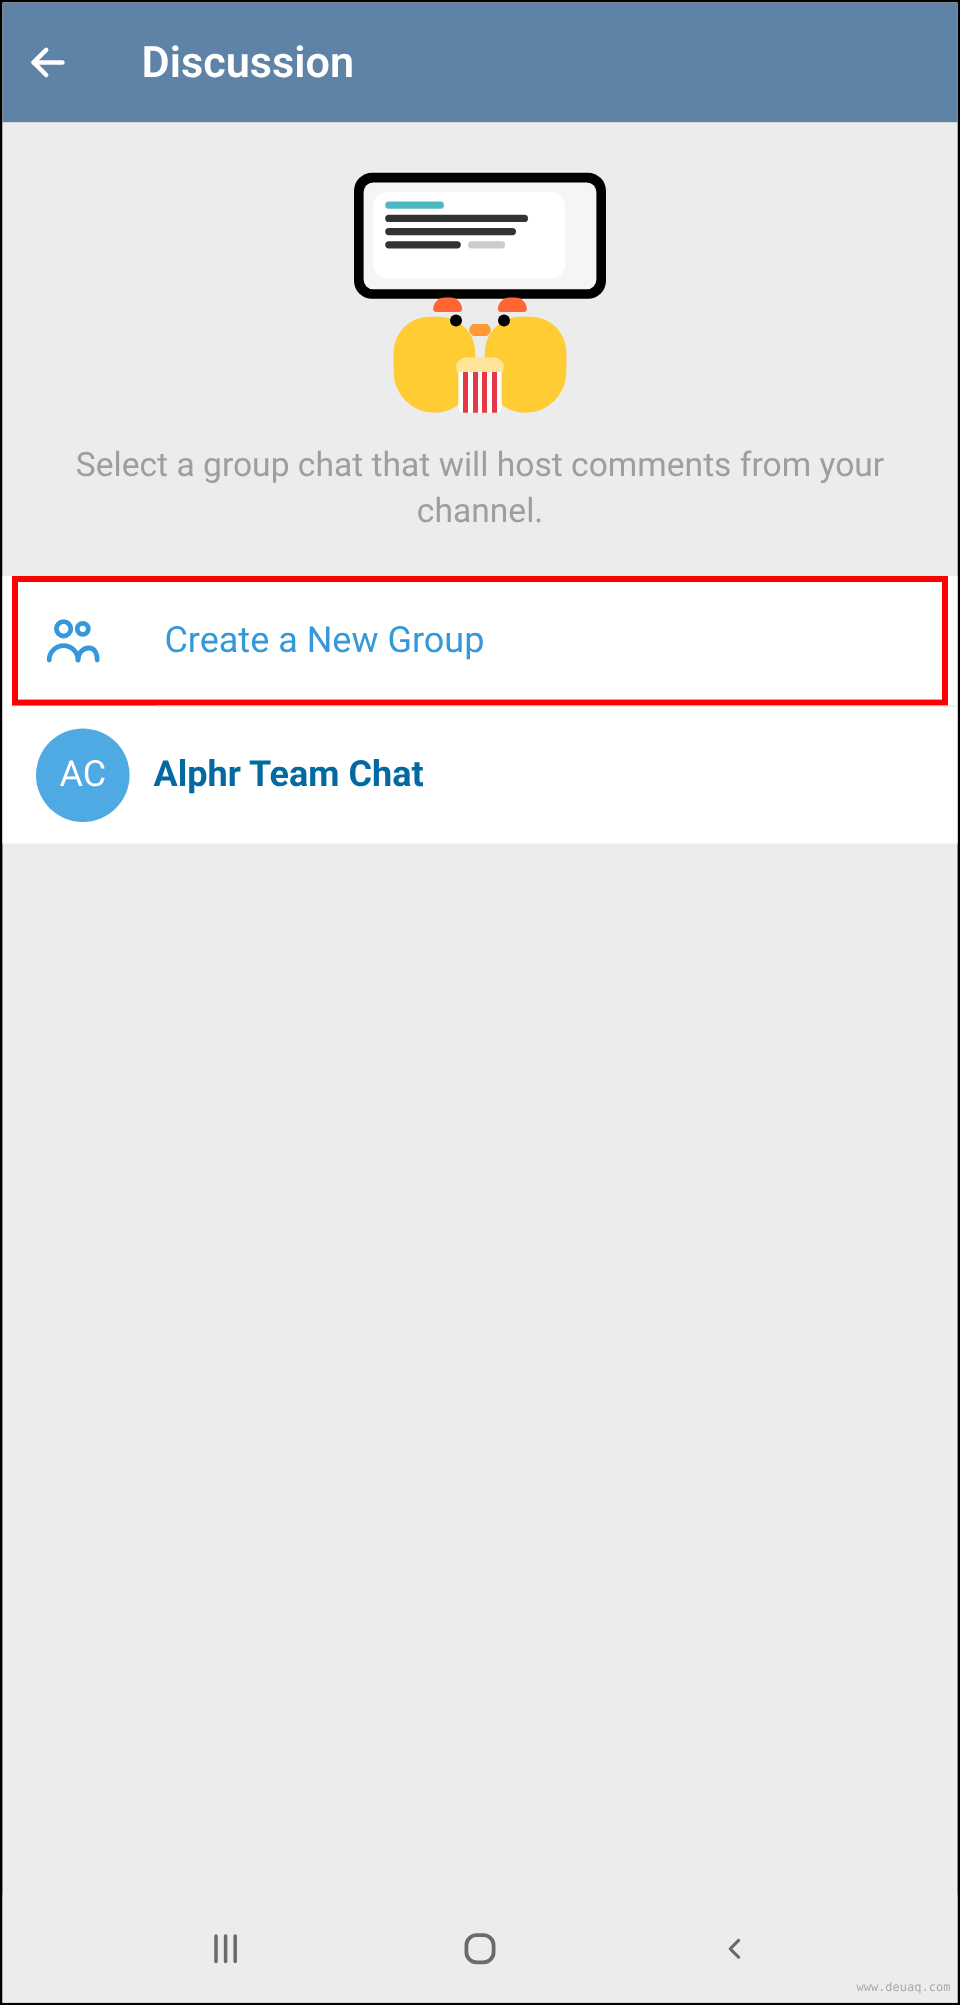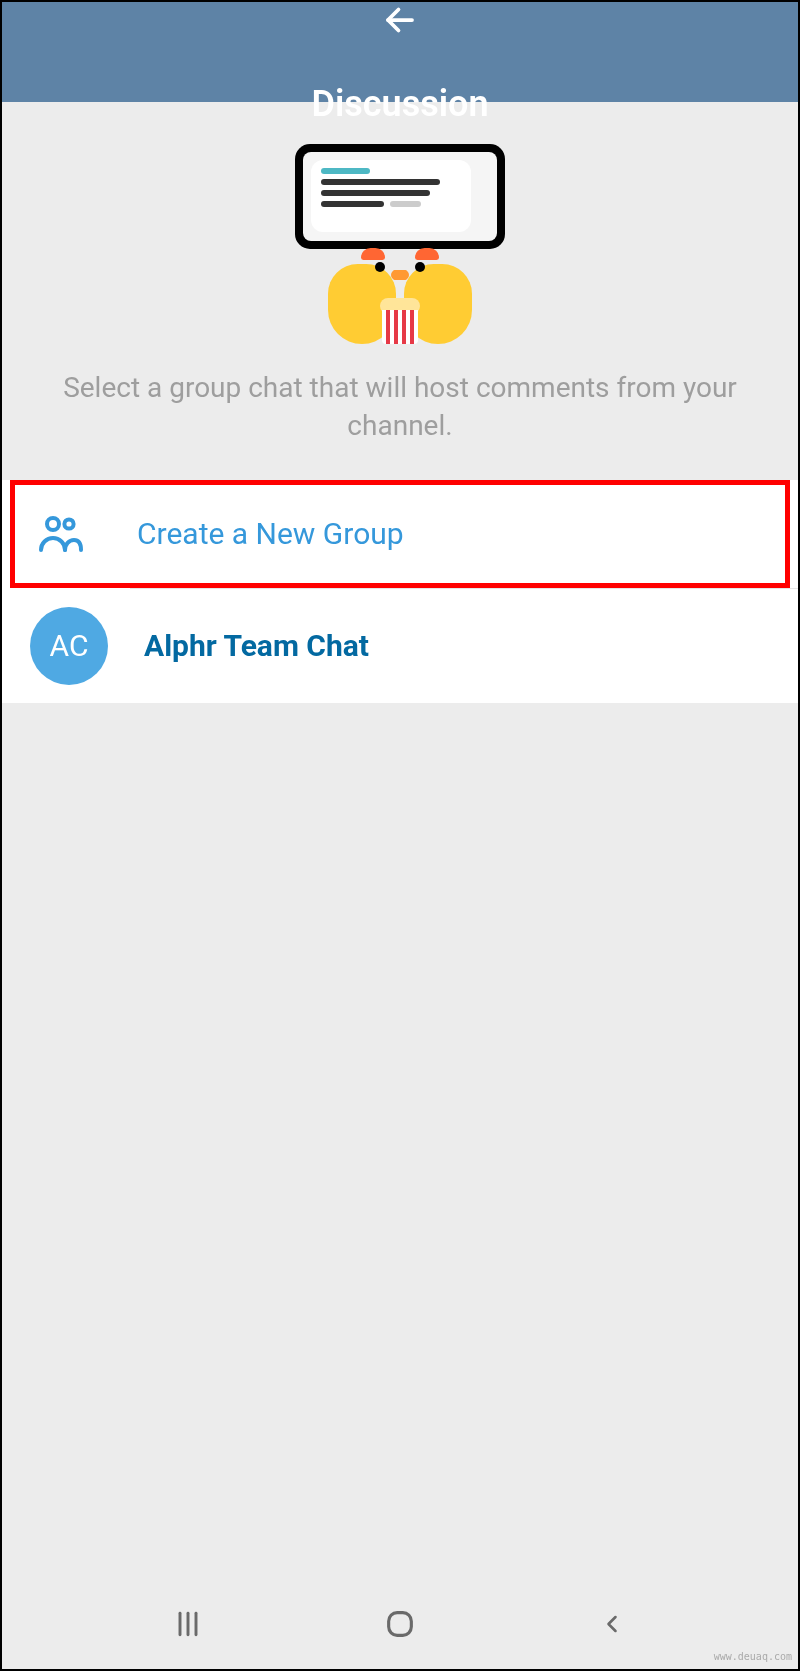--- a/index.html
+++ b/index.html
@@ -14,22 +14,21 @@
       height: 1671px;
       position: relative;
       border: 2px solid #000;
     }
     .header {
       background: #5e83a6;
       height: 100px;
       display: flex;
       align-items: center;
       padding: 0 18px;
-      gap: 45px;
-      flex-direction: column;
+      gap: 58px;
     }
     .back-arrow {
       width: 40px;
       height: 40px;
       display: flex;
       align-items: center;
       justify-content: center;
       cursor: pointer;
     }
     .header-title {
@@ -192,21 +191,21 @@
     }
     .divider {
       height: 1px;
       background: #e5e5e5;
       margin-left: 128px;
     }
     .chat-row {
       display: flex;
       align-items: center;
       padding: 18px 28px;
-      gap: 36px;
+      gap: 20px;
       cursor: pointer;
     }
     .avatar {
       width: 78px;
       height: 78px;
       border-radius: 50%;
       background: #4fa9e3;
       display: flex;
       align-items: center;
       justify-content: center;

